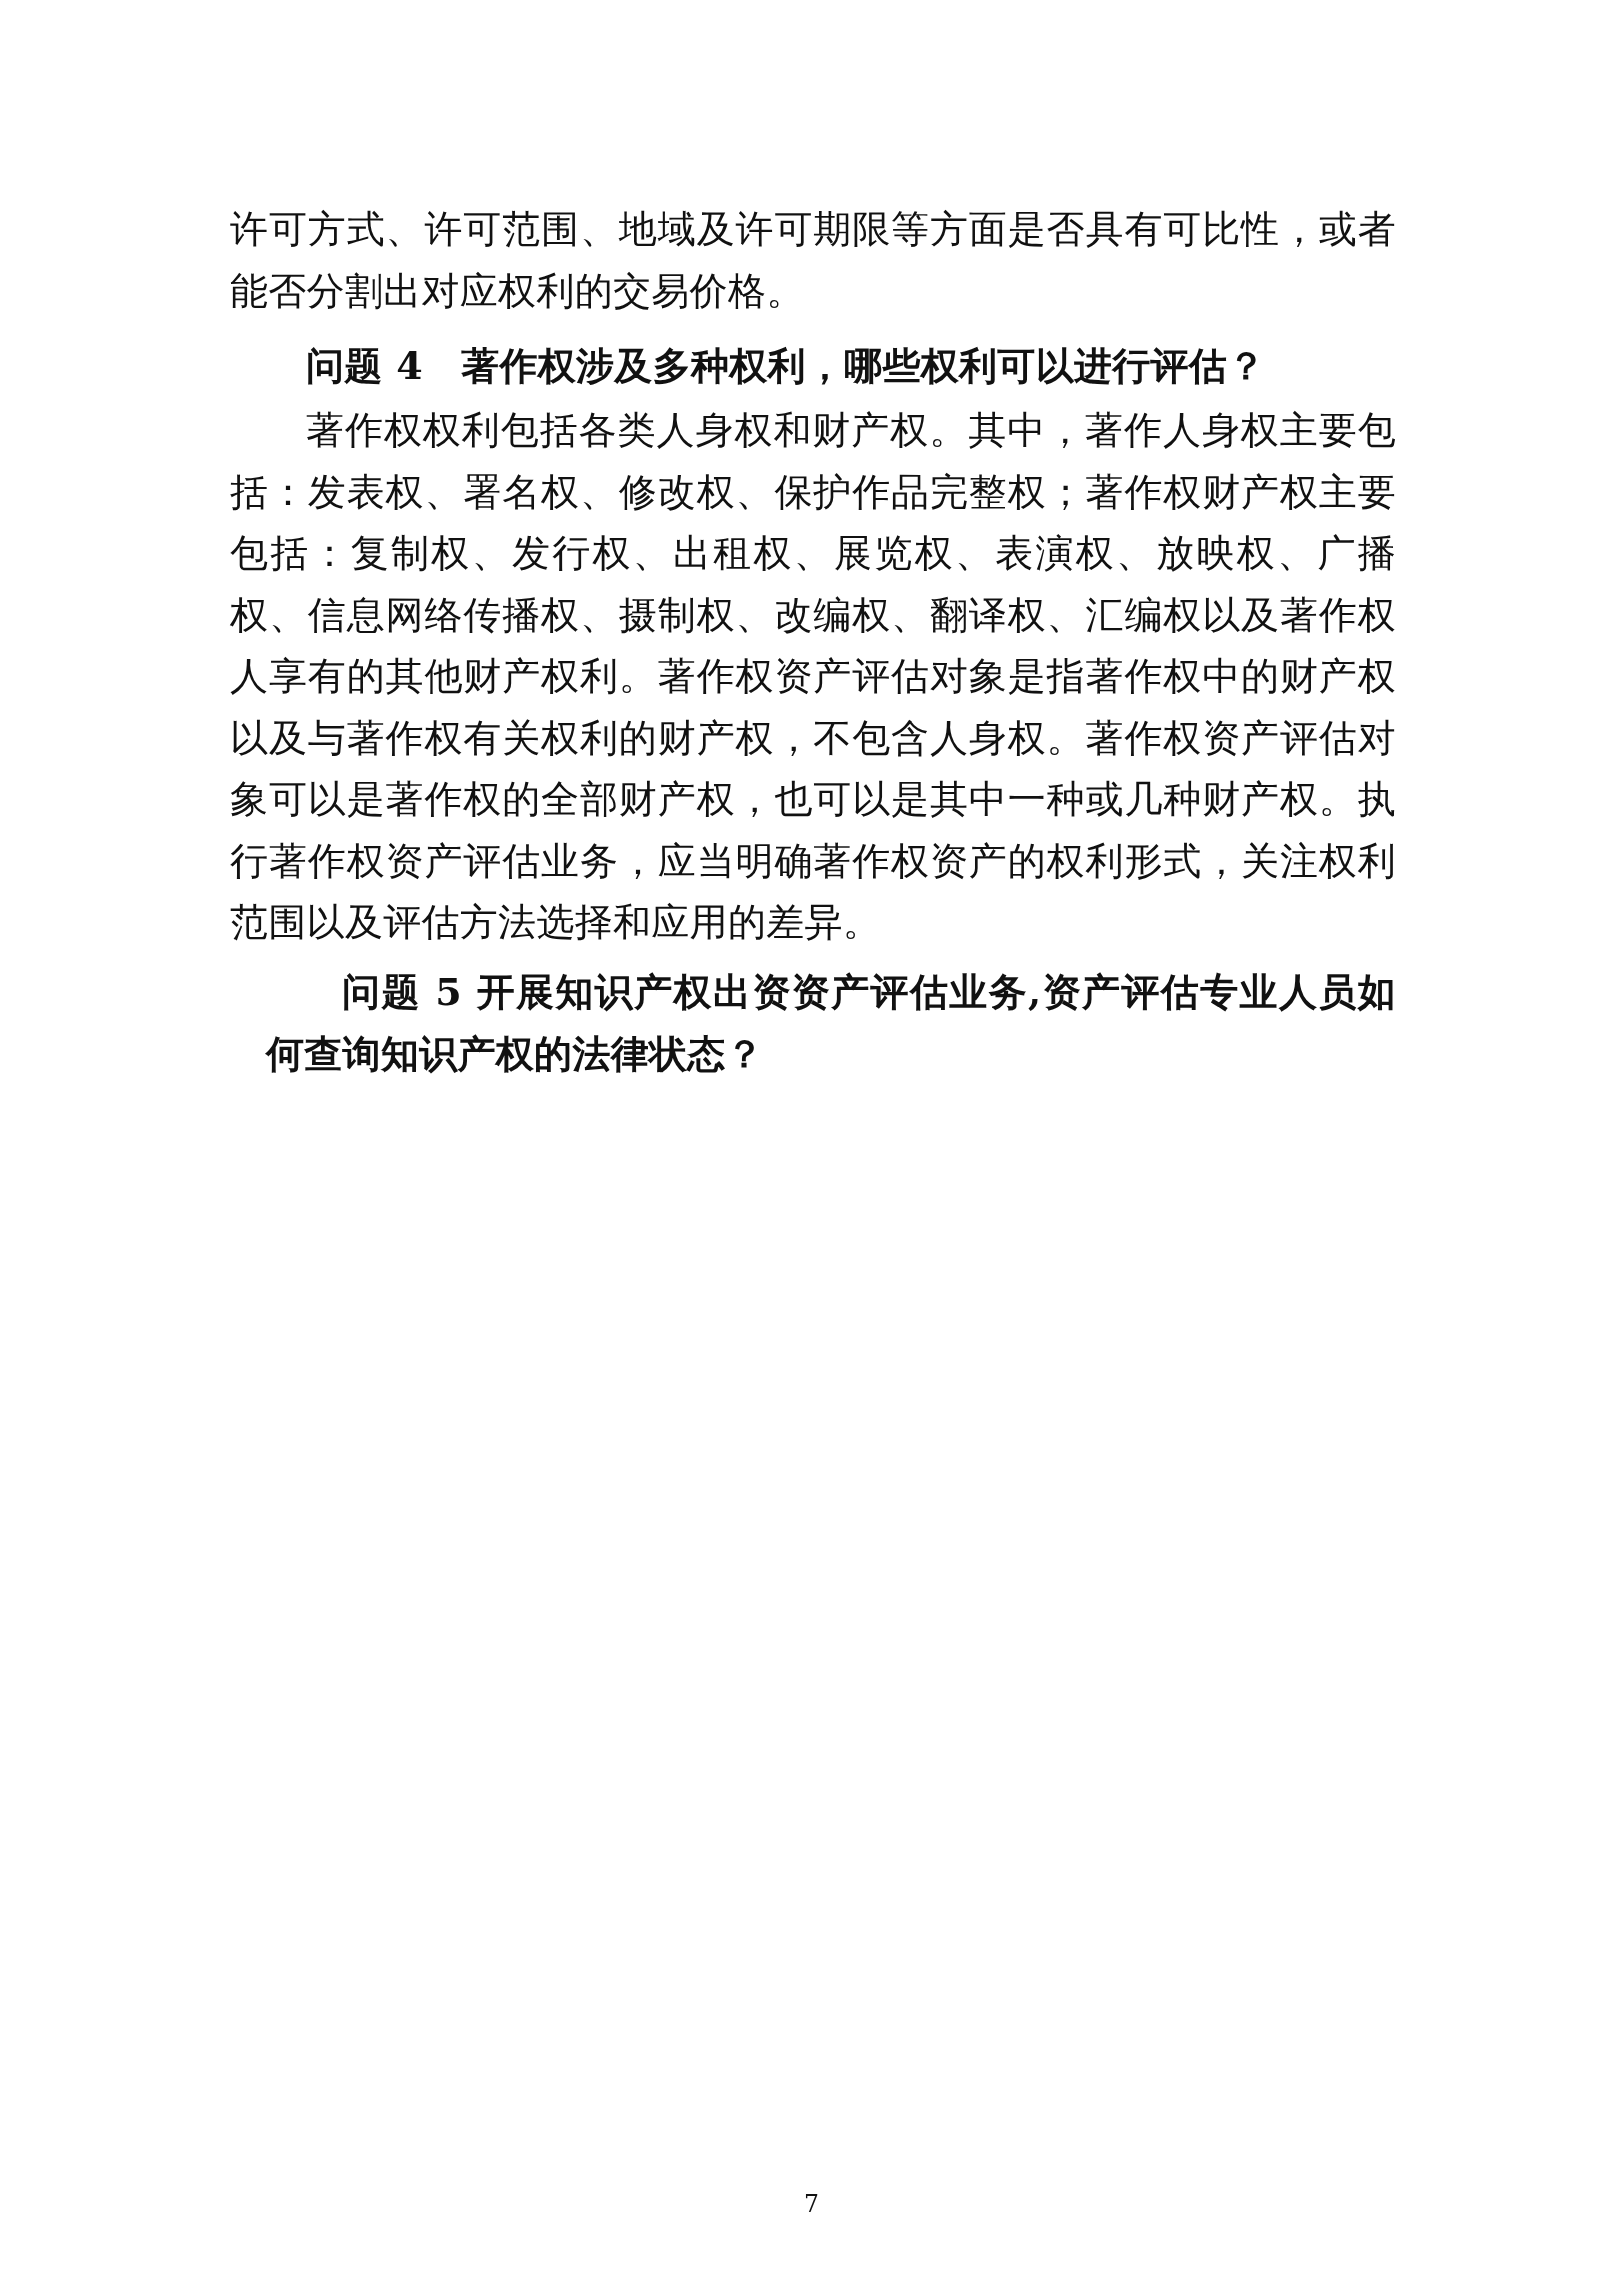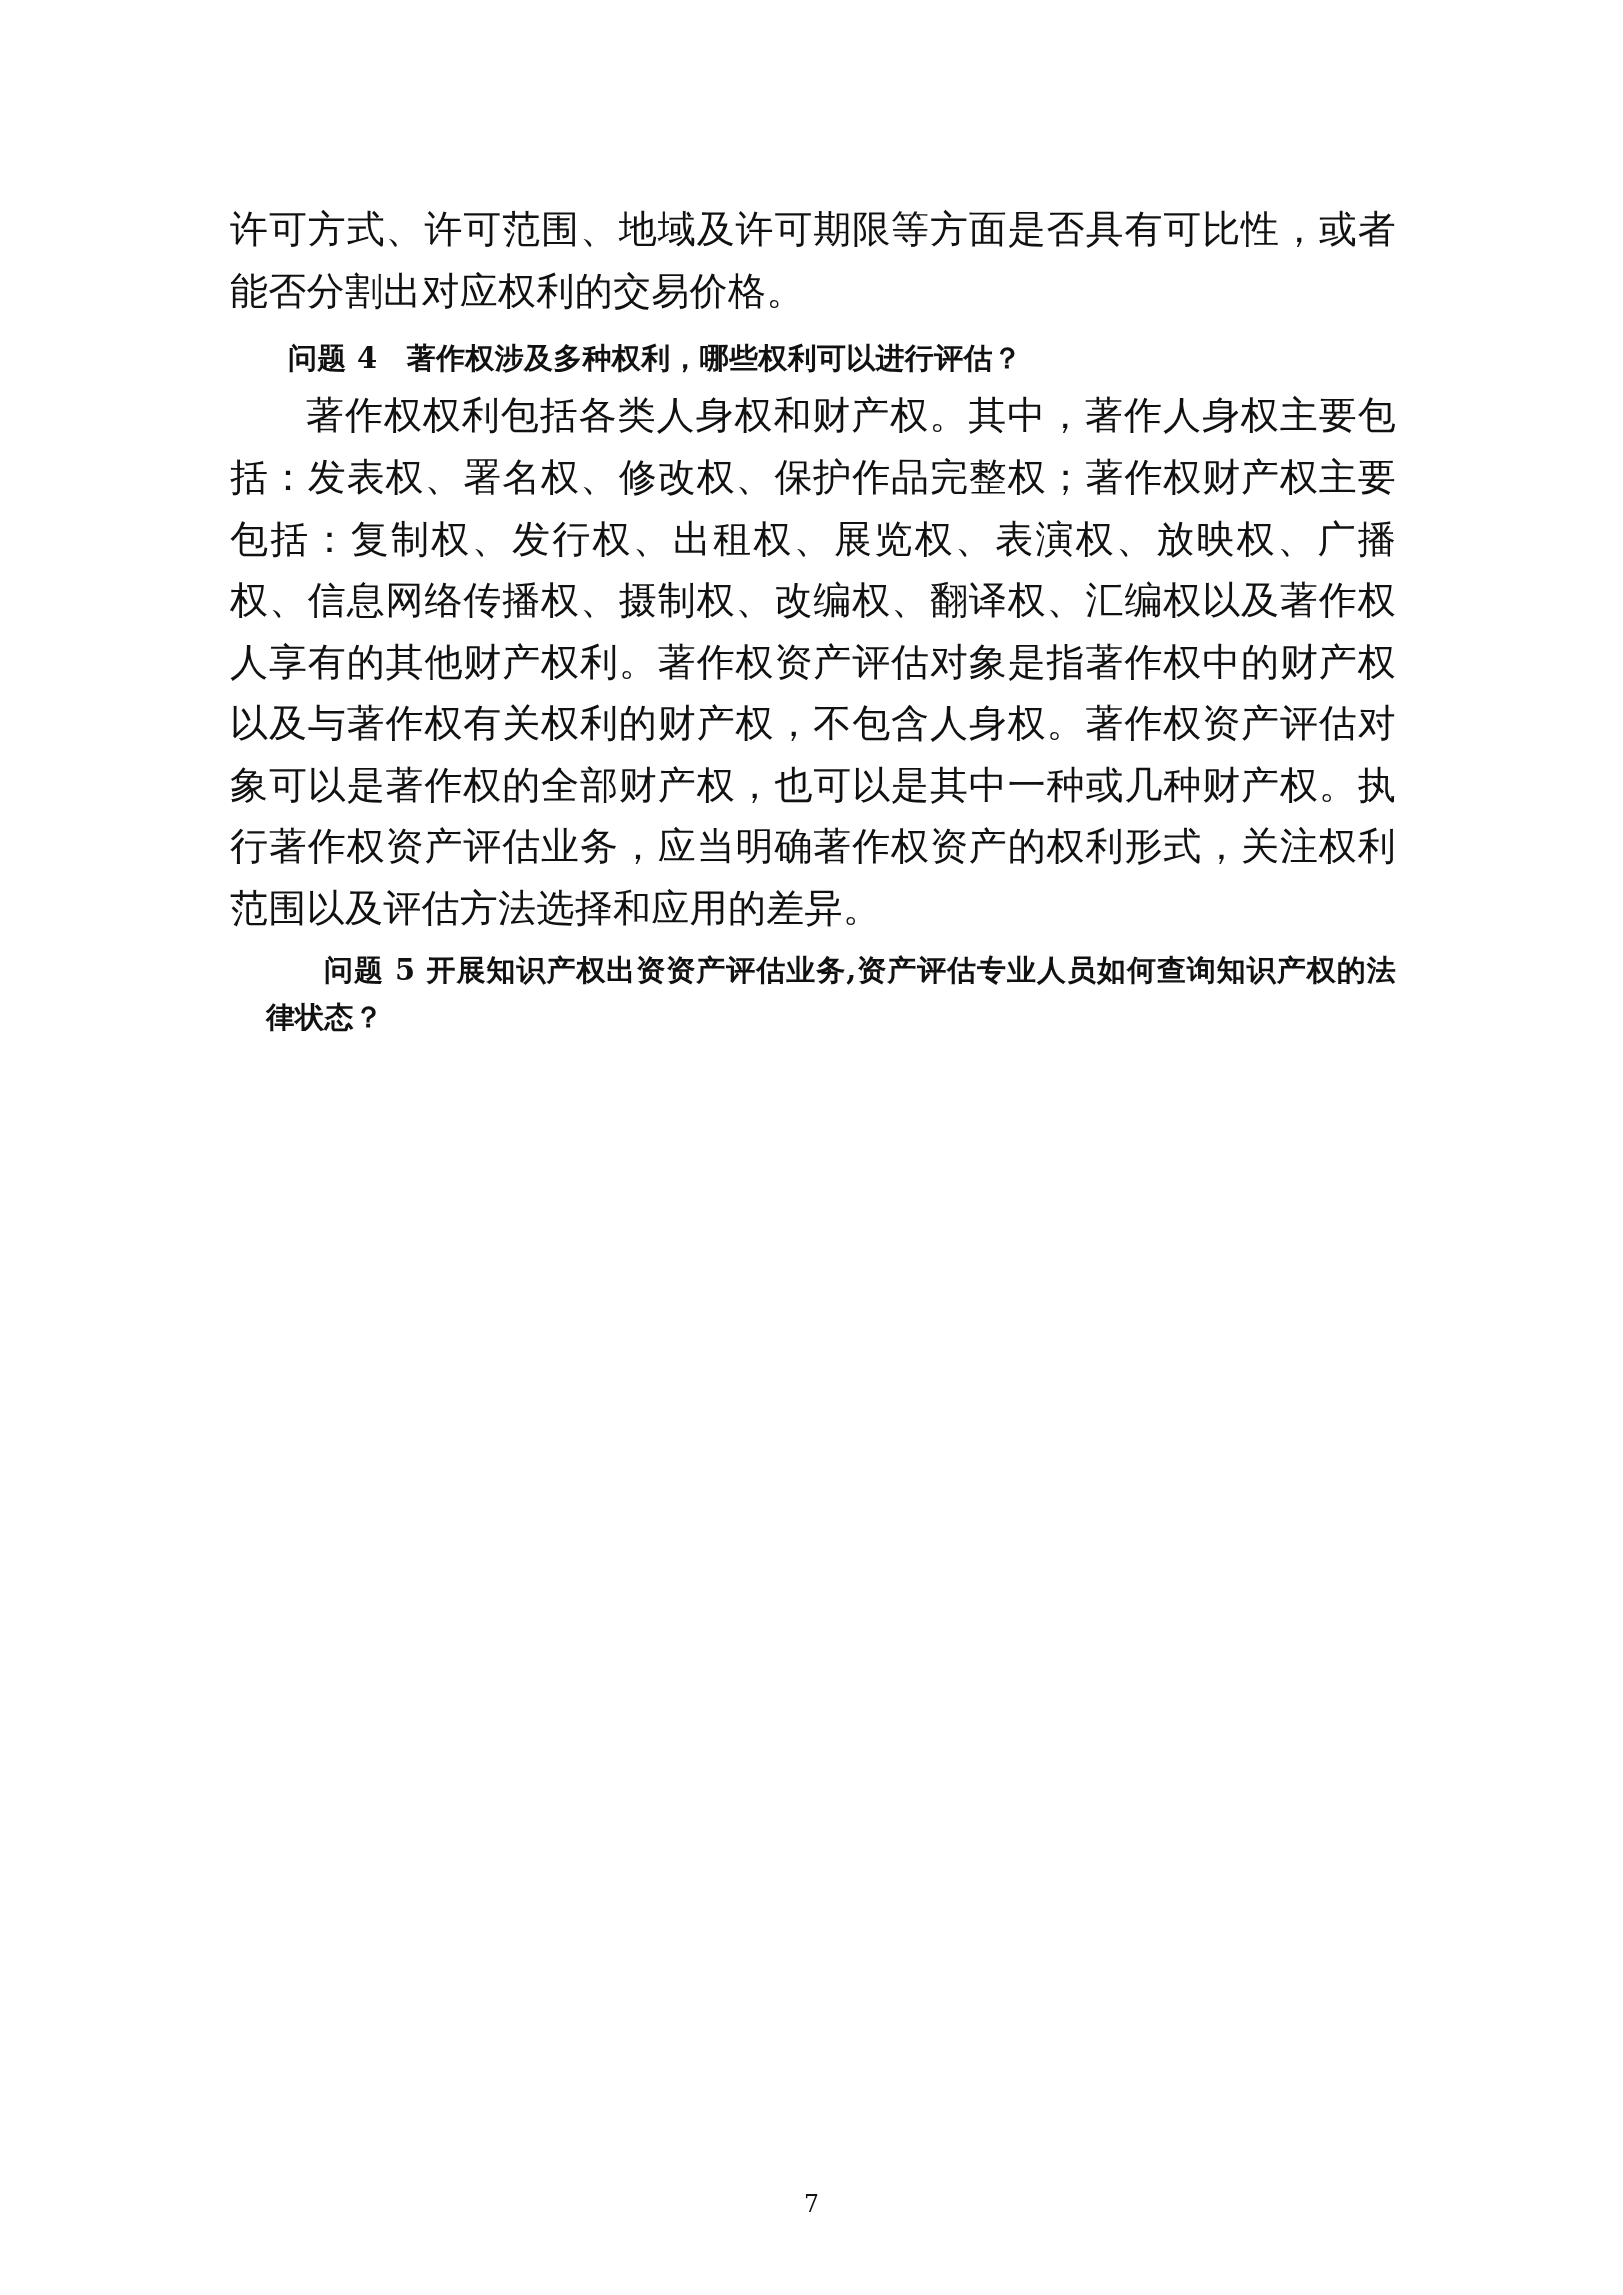--- a/index.html
+++ b/index.html
@@ -29,21 +29,21 @@
     letter-spacing: 0.3px;
     text-align: justify;
     text-justify: inter-ideograph;
     margin: 0 0 1px 0;
     font-weight: 400;
   }
   .para.indent {
     text-indent: 2em;
   }
   .heading {
-    font-size: 29px;
+    font-size: 38px;
     line-height: 1.62;
     letter-spacing: 0.3px;
     font-weight: 700;
     text-indent: 2em;
     margin: 7.2px 0 3.1px 0;
     text-align: justify;
     text-justify: inter-ideograph;
   }
   .heading.tight {
     text-indent: 2em;

